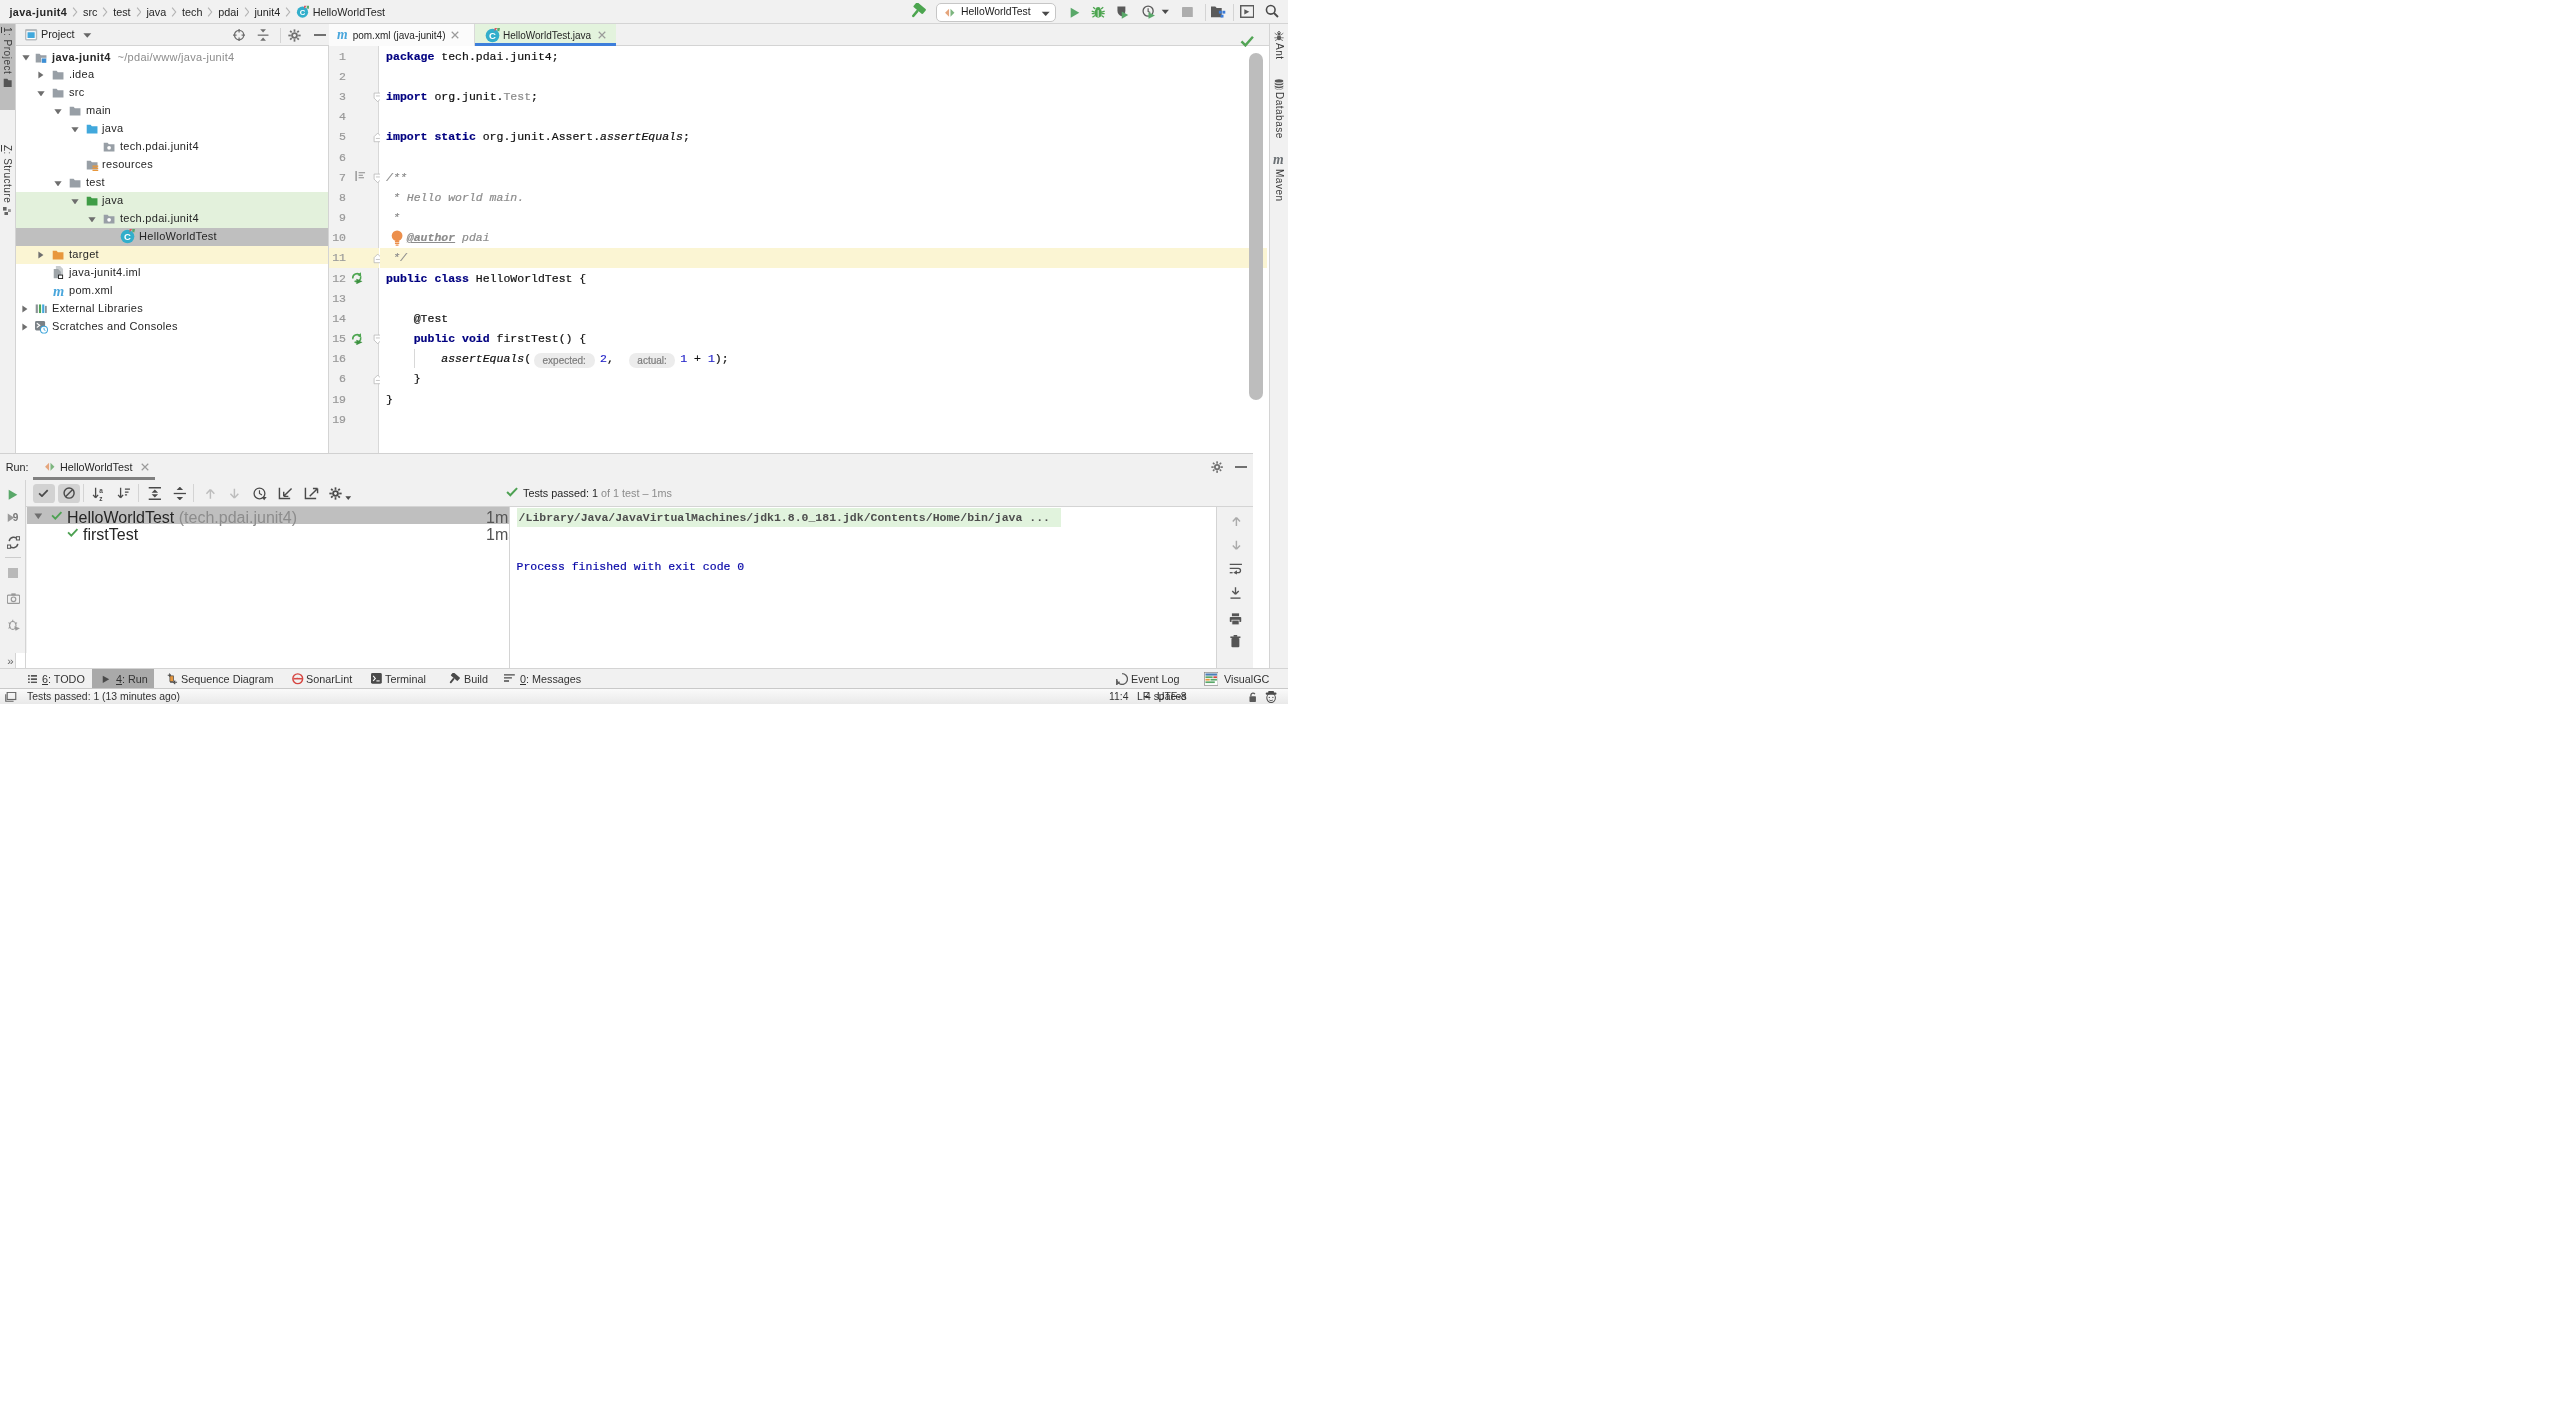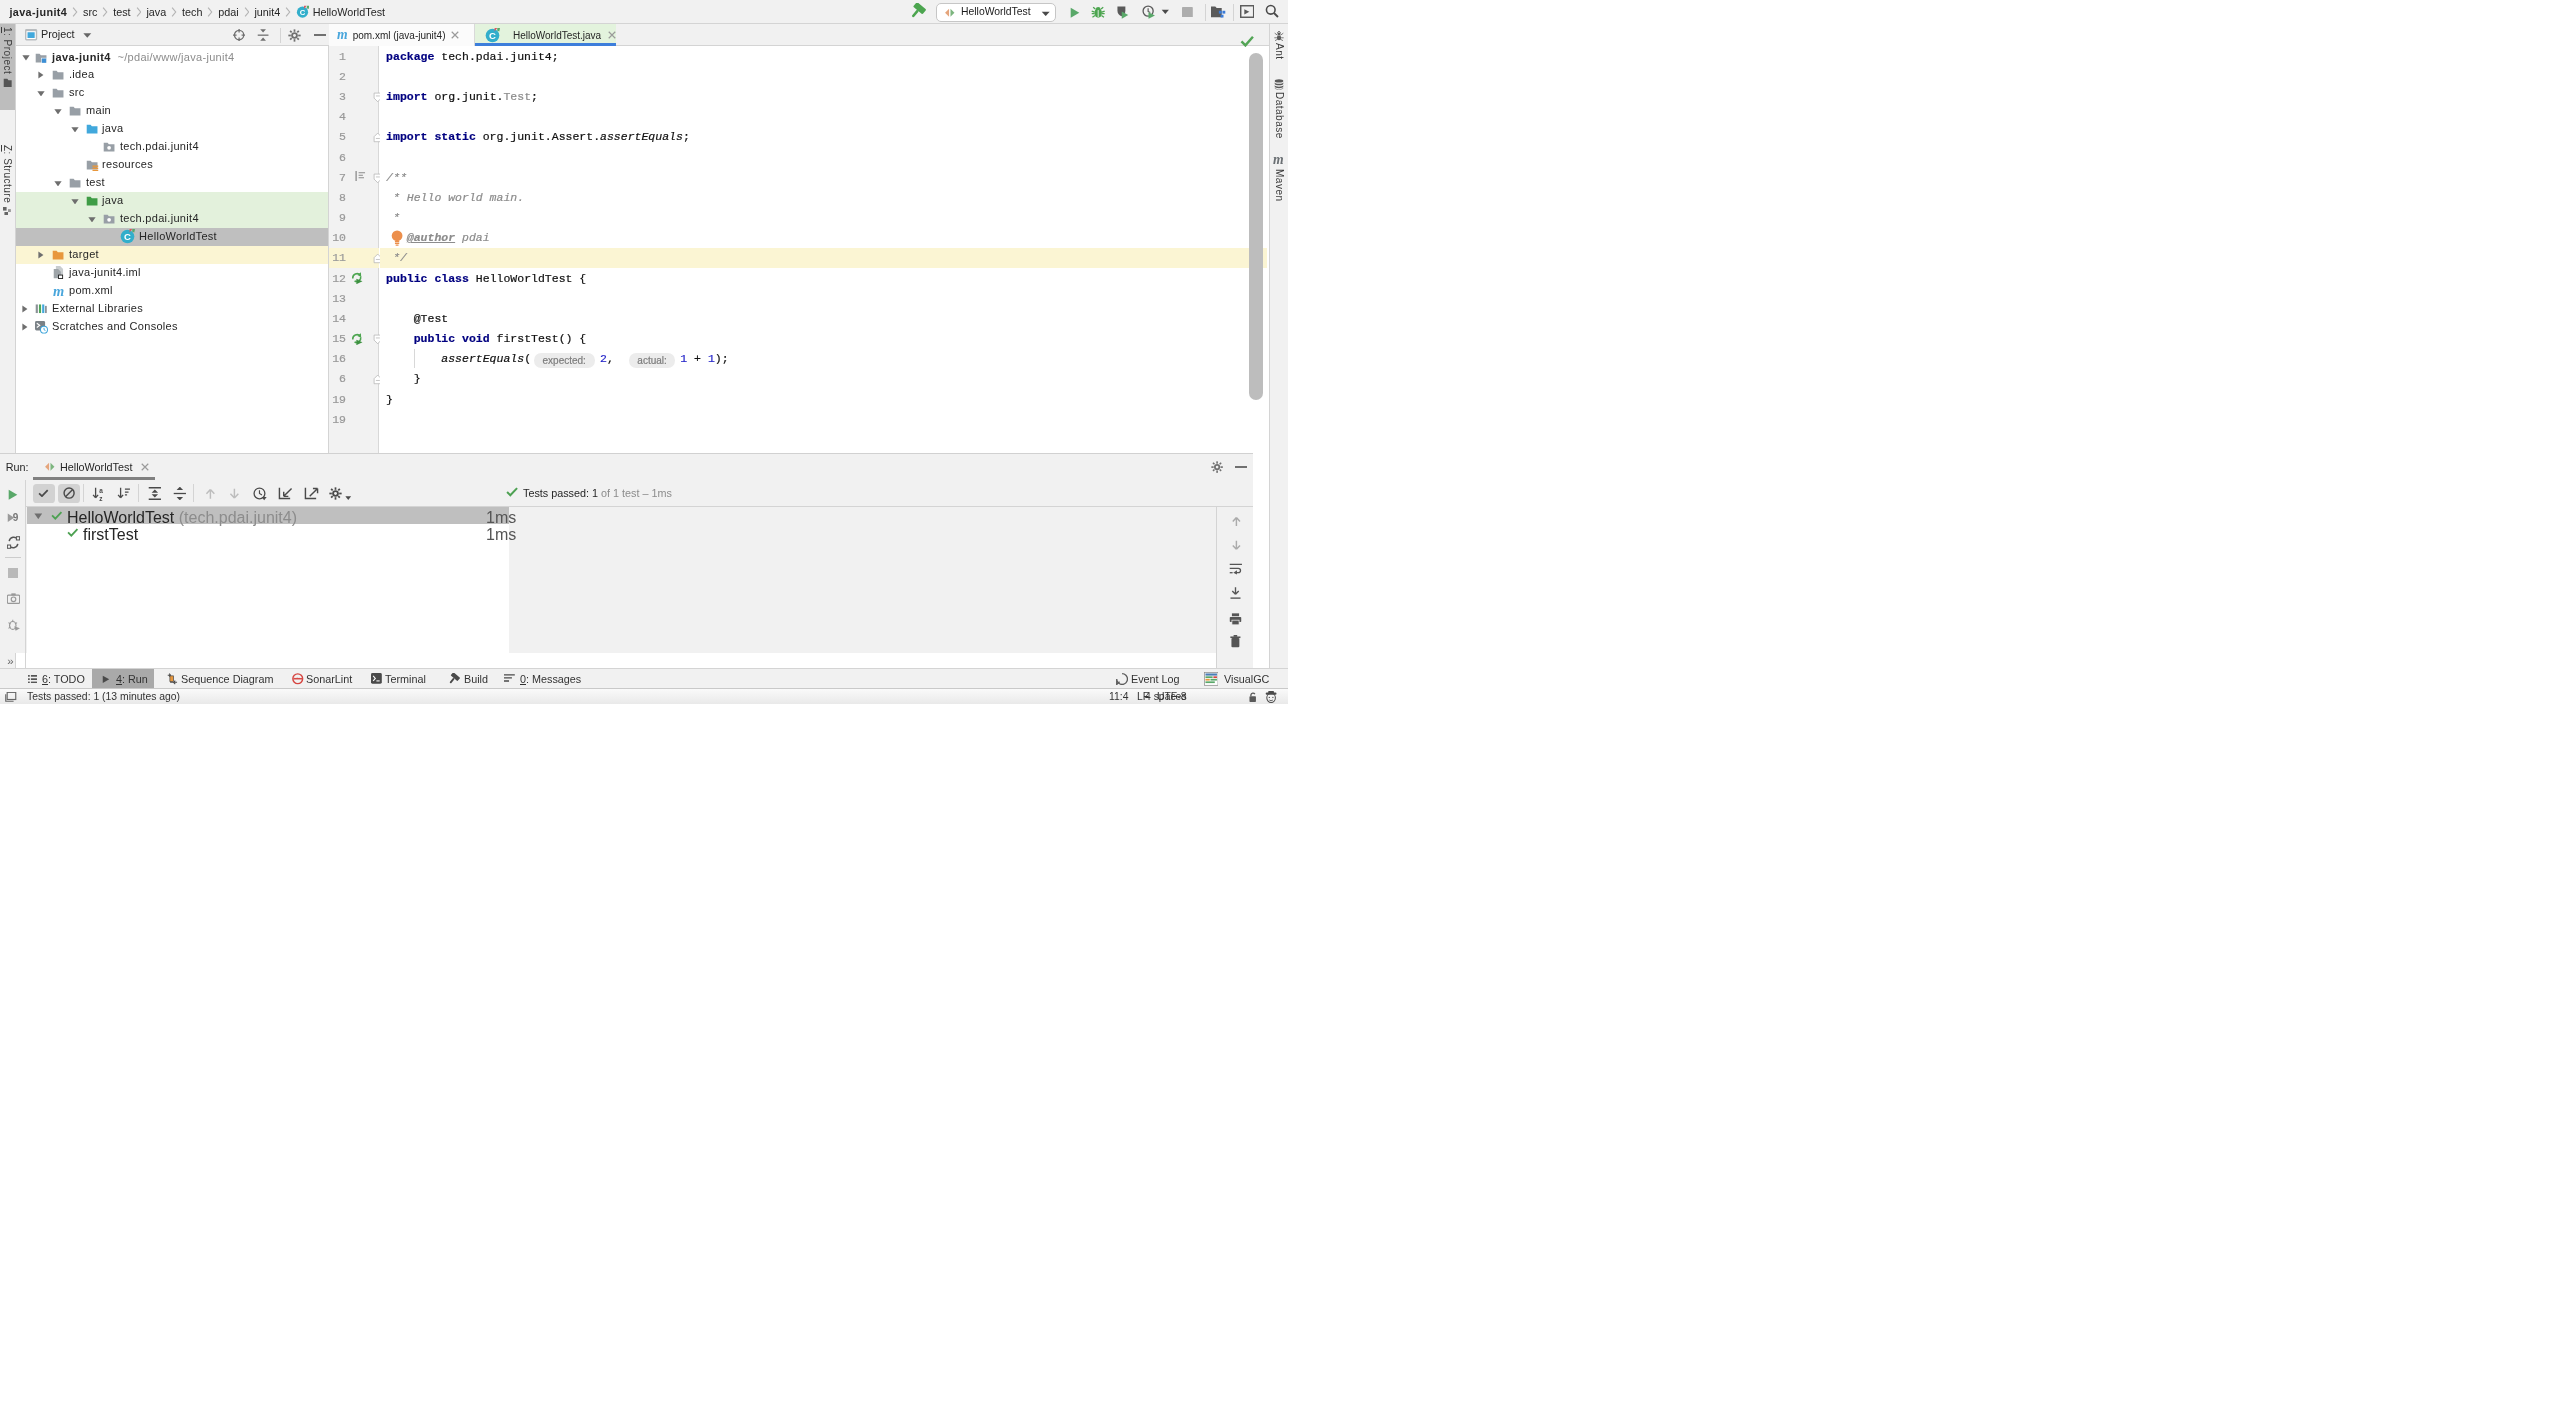--- a/index.html
+++ b/index.html
@@ -244,21 +244,21 @@
  </div>
  <div class="tab" style="left:146px;width:141px;background:#E3F3DD">
   <span style="margin-left:10px">
           <svg width="15" height="15" viewBox="0 0 22 22" style="font-size:14px">
             <circle cx="11" cy="11" r="10" fill="#32AECB"></circle>
             <text x="11" y="16" text-anchor="middle" font-size="14" font-weight="bold" fill="#fff" font-family="Liberation Sans">C</text>
             <path d="M14 0 h4 l-4 5 z" fill="#DB5860"></path>
             <path d="M18 0 l4 0 -1 5 -3 -1 z" fill="#59A869"></path>
           </svg>
         </span>
-  <span style="margin-left:13px">HelloWorldTest.java</span>
+  <span style="margin-left:3px">HelloWorldTest.java</span>
   <svg style="margin-left:6.5px" width="8" height="8" viewBox="0 0 11 11">
           <path d="M1 1 L10 10 M10 1 L1 10" stroke="#9a9a9a" stroke-width="1.6"></path>
         </svg>
  </div>
  <div class="abs" style="left:146px;top:19.4px;width:141px;height:3.2px;background:#3D7EDB"></div>
 </div>
 
 <div id="tree">
 
  <div class="abs" style="left:0;top:146px;width:312px;height:36px;background:#E3F1DC"></div>
@@ -672,20 +672,25 @@
           <path d="M1.5 6 L6 10.5 L14.5 1.5" fill="none" stroke="#4DA152" stroke-width="2.6"></path>
         </svg>
   <span class="abs" style="left:40px;top:2.2px;color:#262626">HelloWorldTest <span class="grey">(tech.pdai.junit4)</span></span>
   <span class="abs" style="left:459px;top:2.2px;color:#555">1ms</span>
   <svg class="abs" style="left:40px;top:21px" width="11.5" height="9.4" viewBox="0 0 16 13">
           <path d="M1.5 6 L6 10.5 L14.5 1.5" fill="none" stroke="#4DA152" stroke-width="2.6"></path>
         </svg>
   <span class="abs" style="left:56px;top:19.4px;color:#262626">firstTest</span>
   <span class="abs" style="left:459px;top:19.4px;color:#555">1ms</span>
  </div>
+ <div id="console">
+  <div class="abs" style="left:6.5px;top:0.7px;width:544px;height:19.4px;background:#E1F3DD"></div>
+  <div class="abs mono" style="left:8.6px;top:3.6px;font-size:11.5px;font-weight:bold;color:#4d4d4d">/Library/Java/JavaVirtualMachines/jdk1.8.0_181.jdk/Contents/Home/bin/java ...</div>
+  <div class="abs mono" style="left:6.5px;top:53px;font-size:11.5px;color:#0808A8;-webkit-text-stroke:0.2px">Process finished with exit code 0</div>
+ </div>
  <div id="constrip">
   <svg class="abs" style="left:13.7px;top:8.6px" width="10.8" height="10.8" viewBox="0 0 15 15">
           <path d="M7.5 14 V2 M7.5 2 L2.5 7.5 M7.5 2 L12.5 7.5" stroke="#ABABAB" stroke-width="2" fill="none"></path>
         </svg>
   <svg class="abs" style="left:13.7px;top:33px" width="10.8" height="10.8" viewBox="0 0 15 15">
           <path d="M7.5 1 V13 M7.5 13 L2.5 7.5 M7.5 13 L12.5 7.5" stroke="#ABABAB" stroke-width="2" fill="none"></path>
         </svg>
   <svg class="abs" style="left:12.2px;top:56px" width="13.7" height="11.5" viewBox="0 0 19 16">
           <path d="M1 2 H18 M1 7.5 H13 a3 3 0 0 1 0 6 H9" fill="none" stroke="#555" stroke-width="1.8"></path>
           <path d="M11 10 L6 13.5 L11 16 Z" fill="#555"></path>

